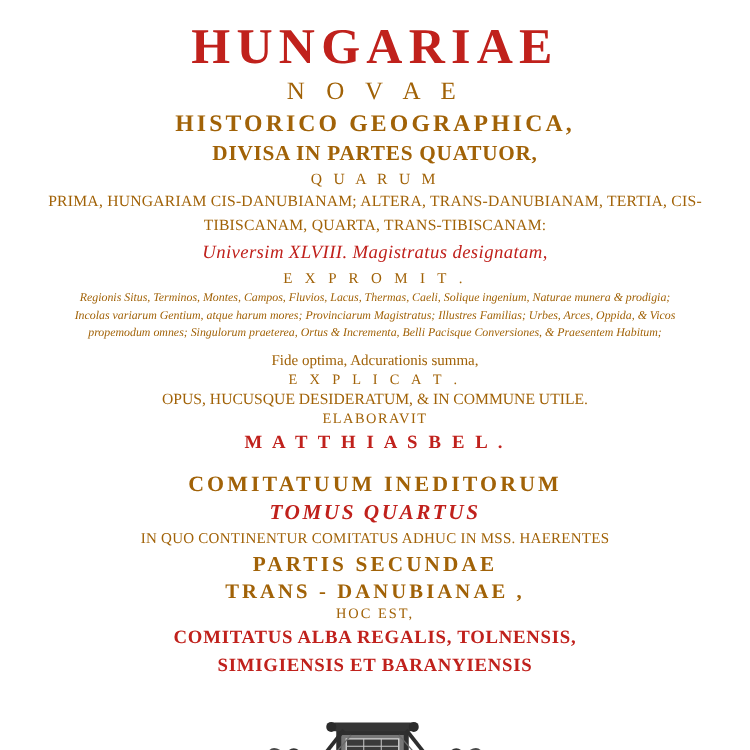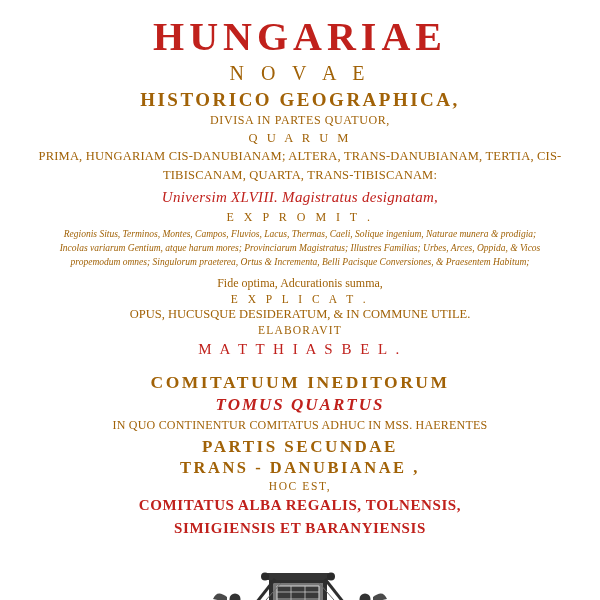--- a/index.html
+++ b/index.html
@@ -38,22 +38,22 @@
     margin-top: 4px;
     font-weight: normal;
   }
   .t-histgeo {
     font-size: 19px;
     font-weight: bold;
     letter-spacing: 2.5px;
     margin-top: 4px;
   }
   .t-divisa {
-    font-size: 12px;
-    font-weight: normal;
+    font-size: 17px;
+    font-weight: bold;
     letter-spacing: 0.6px;
     margin-top: 2px;
     text-align: center;
   }
   .t-quarum {
     font-size: 12.5px;
     letter-spacing: 3px;
     margin-top: 3px;
   }
   .t-enum {
@@ -96,21 +96,21 @@
   }
   .t-elaboravit {
     font-size: 11.5px;
     letter-spacing: 1.2px;
     margin-top: 2px;
   }
   .t-author {
     font-size: 15px;
     letter-spacing: 2.5px;
     margin-top: 5px;
-    font-weight: normal;
+    font-weight: bold;
   }
 
   .rule-gap { height: 14px; }
 
   .t-comitatuum {
     font-size: 17.5px;
     font-weight: bold;
     letter-spacing: 2.5px;
   }
   .t-tomus {

